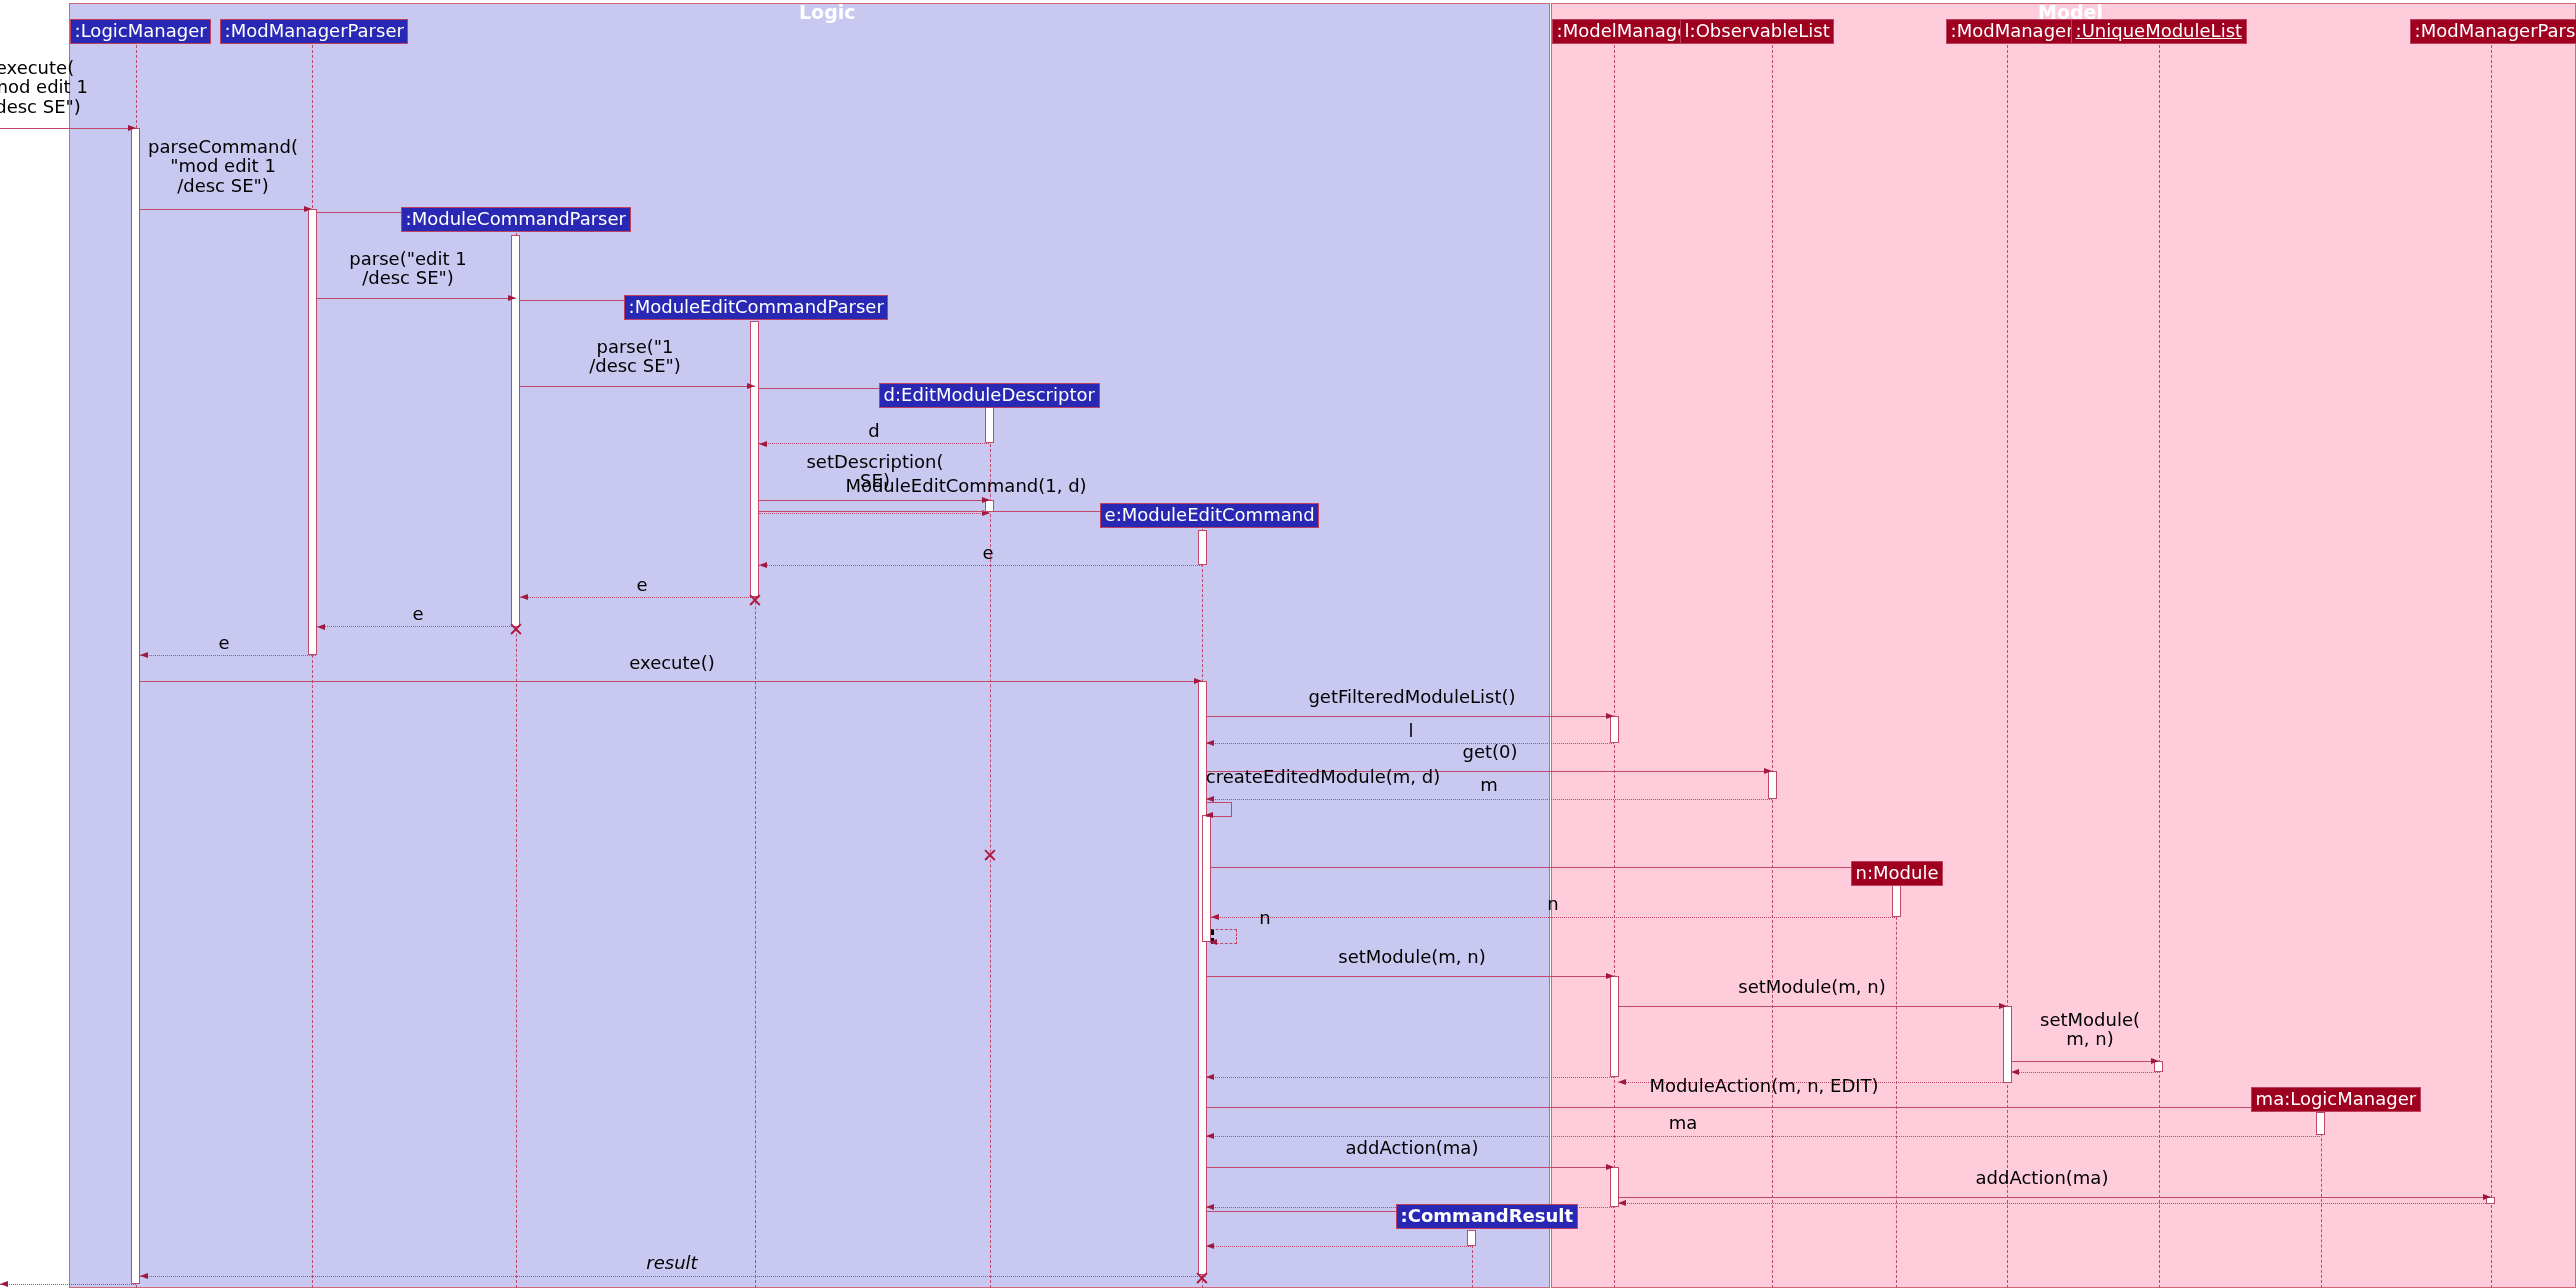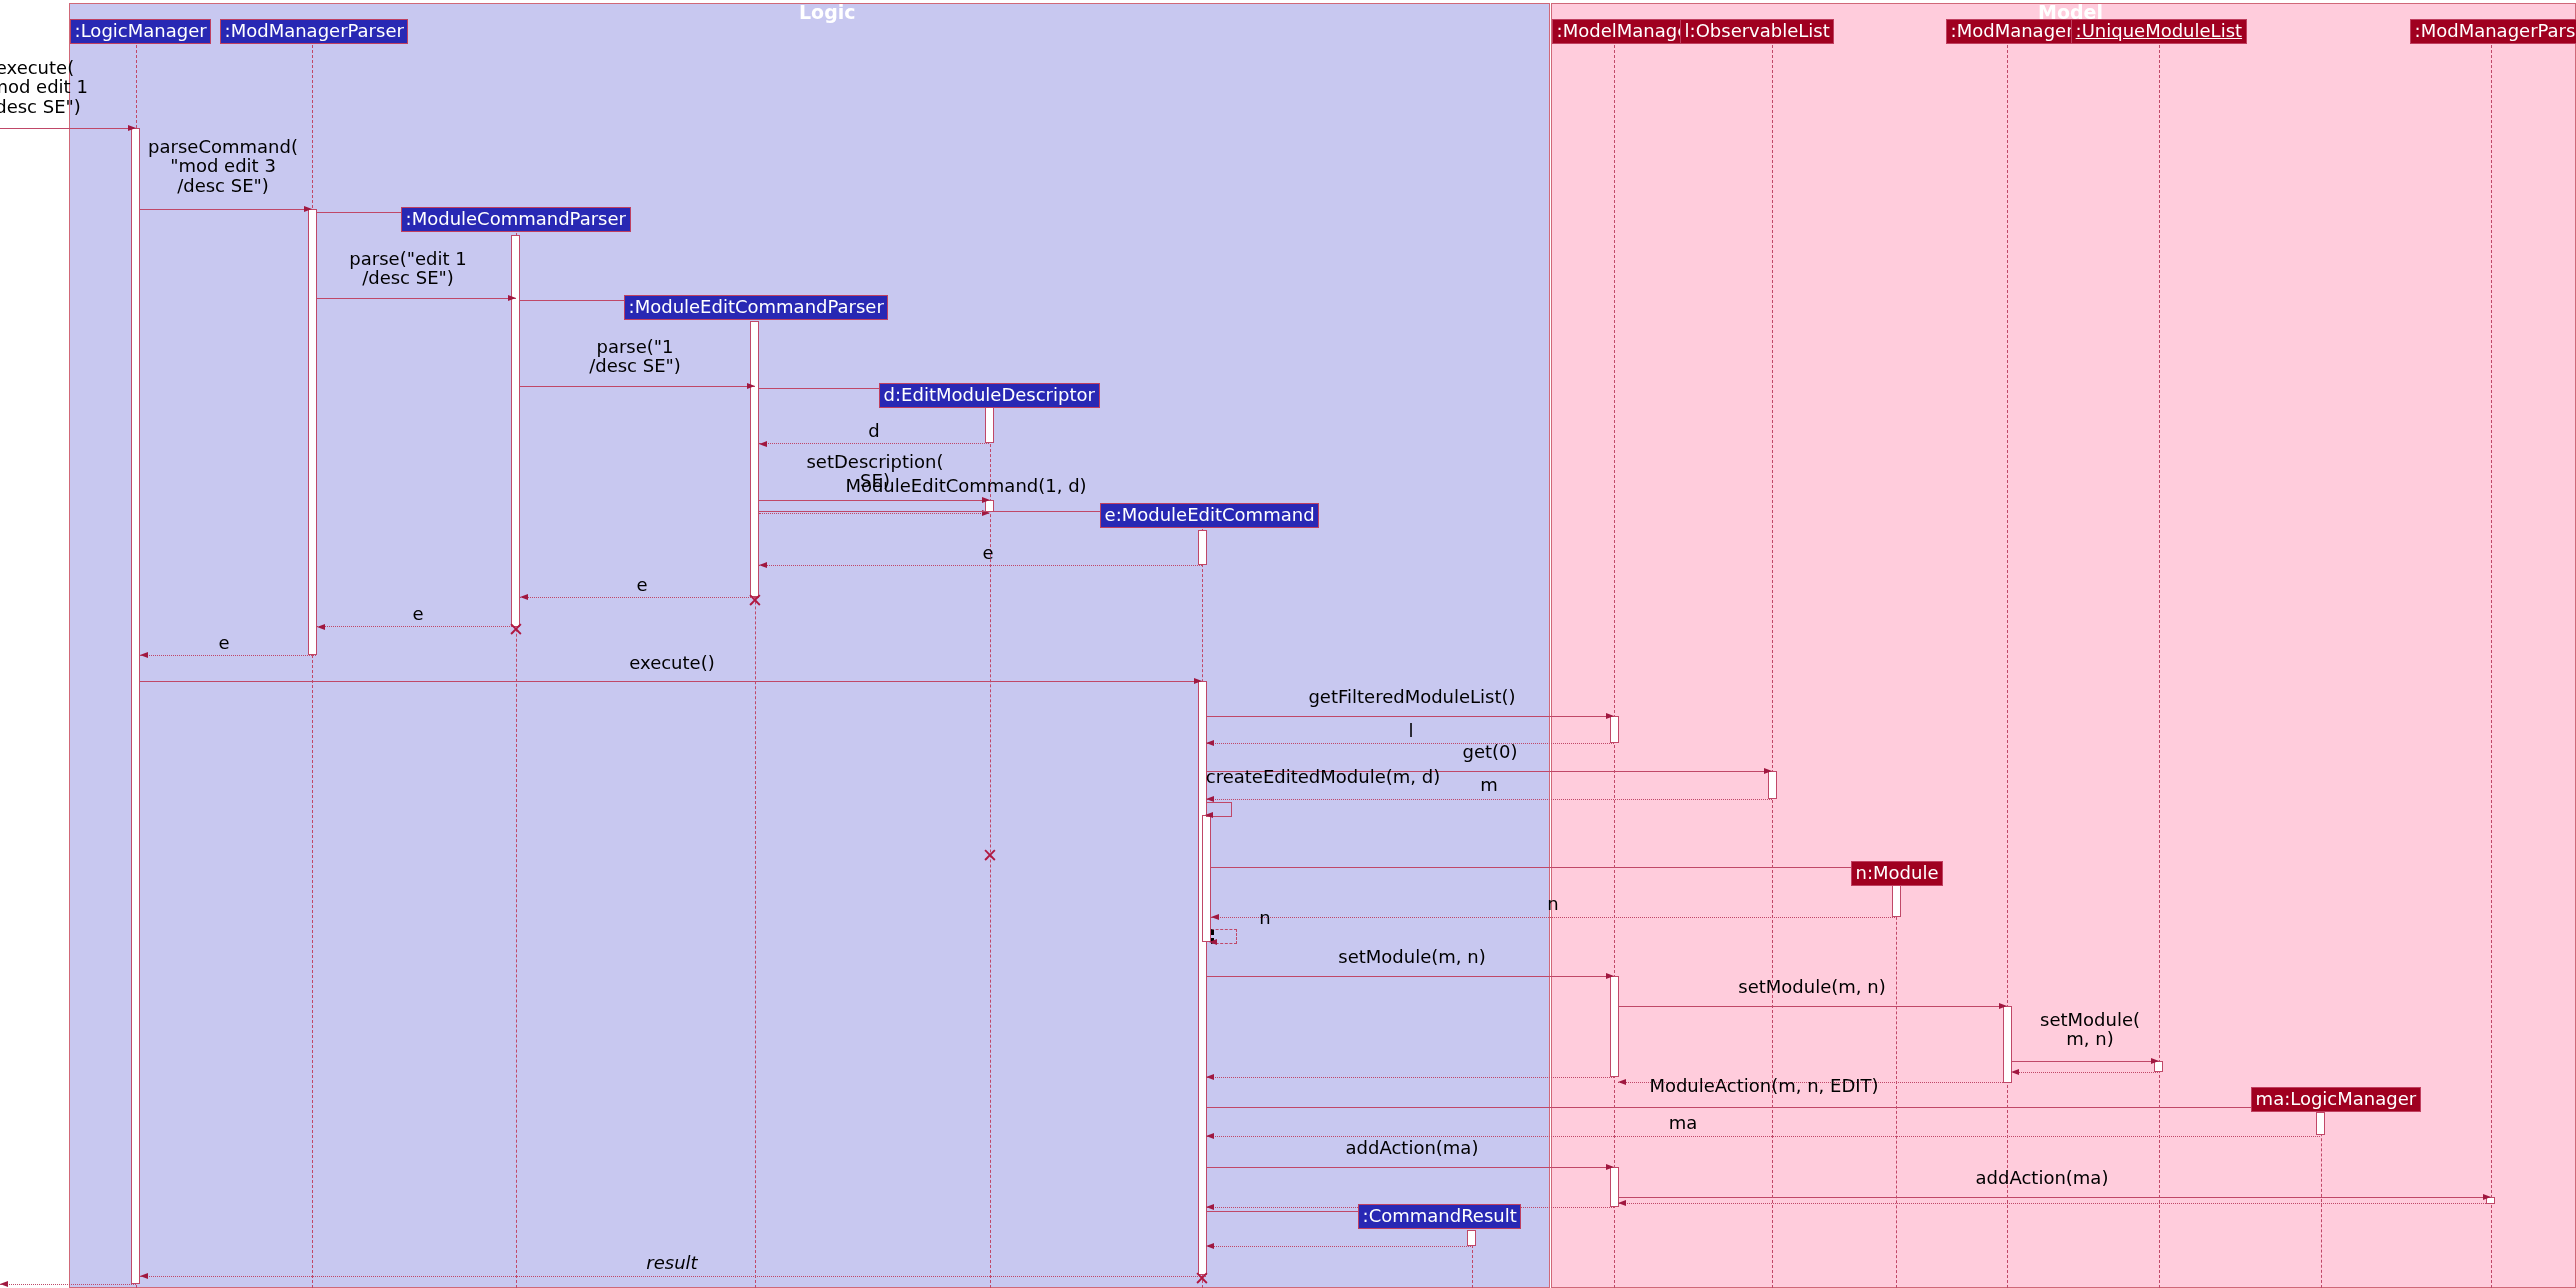--- a/index.html
+++ b/index.html
@@ -69,21 +69,21 @@
     <div class="act" style="left: 2486px; top: 1197px; height: 6.6px;"></div>
     <div class="act" style="left: 1467px; top: 1230px; height: 16px;"></div>
     <div class="msg" style="left: 0px; top: 128px; width: 136px;"></div>
     <div class="arrowR" style="left: 128px; top: 125px;"></div>
     <div class="lbl" style="left: 35px; top: 58px;">execute(
 "mod edit 1
 /desc SE")</div>
     <div class="msg" style="left: 140px; top: 209px; width: 172px;"></div>
     <div class="arrowR" style="left: 304px; top: 206px;"></div>
     <div class="lbl" style="left: 223px; top: 137px;">parseCommand(
-"mod edit 3
+"mod edit 1
 /desc SE")</div>
     <div class="msg" style="left: 317px; top: 212px; width: 199px;"></div>
     <div class="arrowR" style="left: 508px; top: 209px;"></div>
     <div class="msg" style="left: 317px; top: 298px; width: 199px;"></div>
     <div class="arrowR" style="left: 508px; top: 295px;"></div>
     <div class="lbl" style="left: 408px; top: 249px;">parse("edit 1
 /desc SE")</div>
     <div class="msg" style="left: 520px; top: 300px; width: 235px;"></div>
     <div class="arrowR" style="left: 747px; top: 298px;"></div>
     <div class="msg" style="left: 520px; top: 386px; width: 235px;"></div>
@@ -182,21 +182,21 @@
     <div class="arrowL" style="left: 140px; top: 1273px;"></div>
     <div class="lbl" style="left: 672px; top: 1253px; font-style: italic;">result</div>
     <div class="msg ret" style="left: 0px; top: 1284px; width: 136px;"></div>
     <div class="arrowL" style="left: 0px; top: 1281px;"></div>
     <div class="pbox pbox-logic" style="left: 70px; top: 19px; min-width: 131px;">:LogicManager</div>
     <div class="pbox pbox-logic" style="left: 220px; top: 19px; min-width: 184px;">:ModManagerParser</div>
     <div class="pbox pbox-logic" style="left: 401px; top: 207px; min-width: 217px;">:ModuleCommandParser</div>
     <div class="pbox pbox-logic" style="left: 624px; top: 295px; min-width: 257px;">:ModuleEditCommandParser</div>
     <div class="pbox pbox-logic" style="left: 879px; top: 383px; min-width: 219px;">d:EditModuleDescriptor</div>
     <div class="pbox pbox-logic" style="left: 1100px; top: 503px; min-width: 204px;">e:ModuleEditCommand</div>
-    <div class="pbox pbox-logic" style="left: 1358px; top: 1204px; min-width: 151px;">:CommandResult</div>
+    <div class="pbox pbox-logic" style="left: 1396px; top: 1204px; min-width: 151px; font-weight: bold;">:CommandResult</div>
     <div class="pbox pbox-model" style="left: 1552px; top: 19px; min-width: 125px;">:ModelManager</div>
     <div class="pbox pbox-model" style="left: 1680px; top: 19px; min-width: 143px;">l:ObservableList</div>
     <div class="pbox pbox-model" style="left: 1946px; top: 19px; min-width: 125px;">:ModManager</div>
     <div class="pbox pbox-model" style="left: 2071px; top: 19px; min-width: 175px; text-decoration: underline;">:UniqueModuleList</div>
     <div class="pbox pbox-model" style="left: 1851px; top: 861px; min-width: 91px;">n:Module</div>
     <div class="pbox pbox-model" style="left: 2251px; top: 1087px; min-width: 140px;">ma:LogicManager</div>
     <div class="pbox pbox-model" style="left: 2410px; top: 19px; min-width: 163px;">:ModManagerParser</div>
     <div class="destroy" style="left: 755px; top: 600px;">✕</div>
     <div class="destroy" style="left: 516px; top: 629px;">✕</div>
     <div class="destroy" style="left: 990px; top: 855px;">✕</div>

